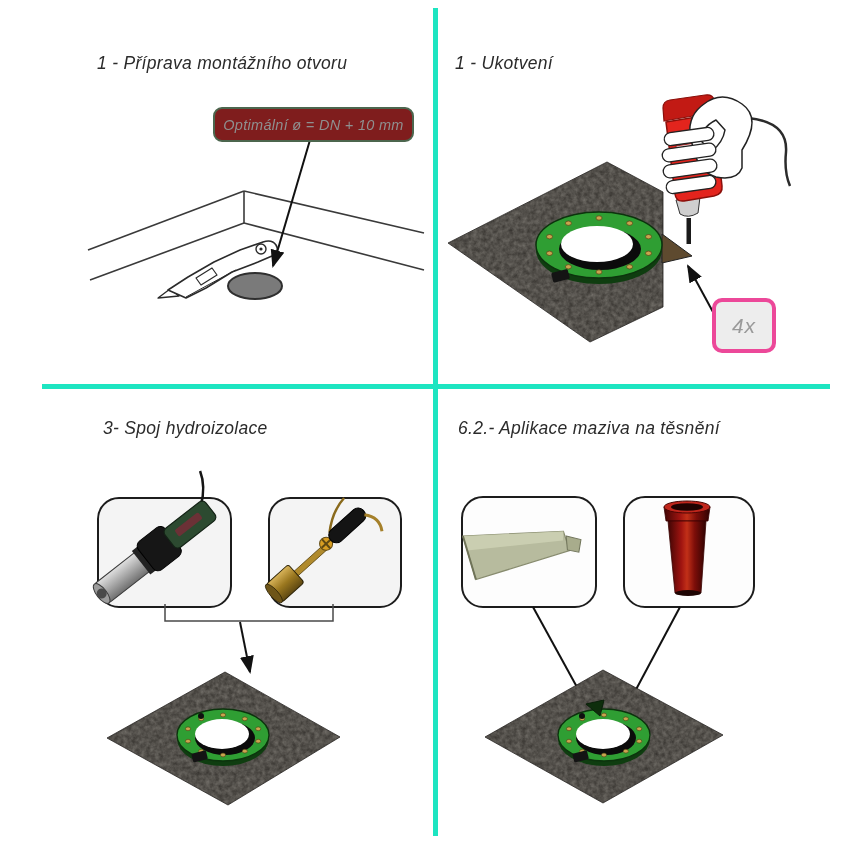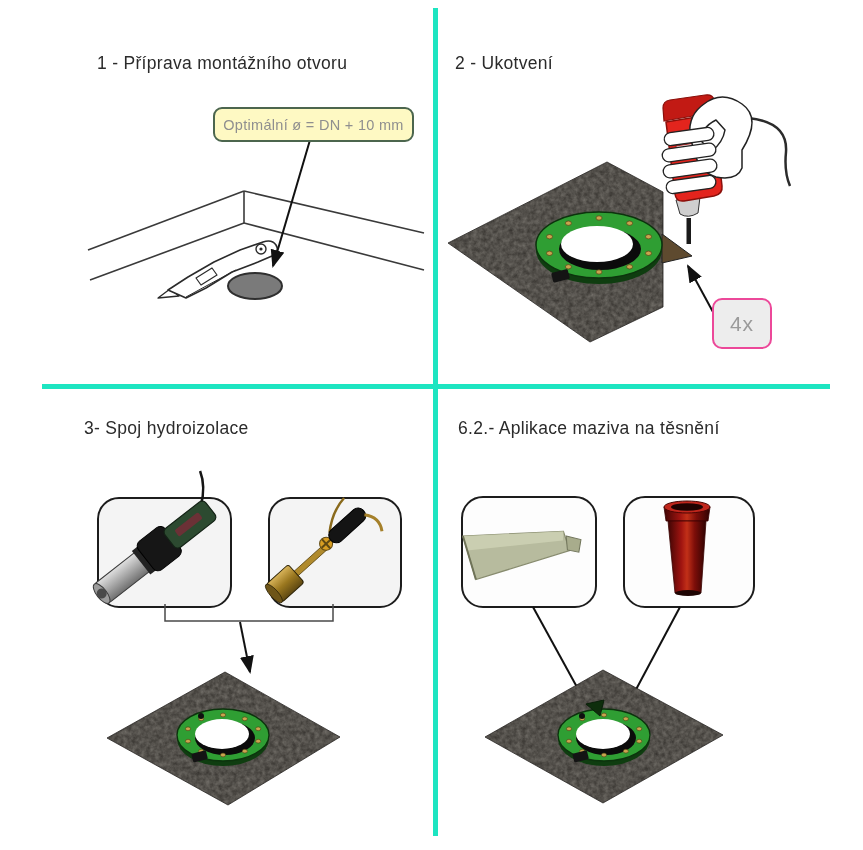--- a/index.html
+++ b/index.html
@@ -3,44 +3,44 @@
 <meta charset="utf-8">
 <style>
   html,body{margin:0;padding:0;background:#fff;}
   #sheet{position:relative;width:863px;height:850px;background:#ffffff;overflow:hidden;
          font-family:"Liberation Sans", sans-serif;}
   .divider{position:absolute;background:#1de5c1;}
   #div-v{left:433px;top:8px;width:5px;height:828px;}
   #div-h{left:42px;top:384px;width:788px;height:5px;}
   .title{position:absolute;font-size:17.5px;color:#2b2b2b;letter-spacing:.3px;white-space:nowrap;}
   .callout{position:absolute;left:213px;top:107px;width:197px;height:31px;border:2px solid #4c664e;
-           border-radius:9px;background:#fef9c3;display:flex;align-items:center;justify-content:center;
+           border-radius:9px;background:#7f1d1d;display:flex;align-items:center;justify-content:center;
            font-size:14.5px;color:#8f8f8f;letter-spacing:.3px;}
-  .count-box{position:absolute;left:712px;top:298px;width:56px;height:47px;border:2px solid #ec4899;
+  .count-box{position:absolute;left:712px;top:298px;width:56px;height:47px;border:4px solid #ec4899;
            border-radius:10px;background:#ededed;display:flex;align-items:center;justify-content:center;
            font-size:21px;color:#9a9a9a;letter-spacing:1px;}
   .tool-box{position:absolute;border:2.5px solid #1c1c1c;border-radius:22px;background:#f4f4f4;}
   #tb1{left:97px;top:497px;width:131px;height:107px;}
   #tb2{left:268px;top:497px;width:130px;height:107px;}
   #tb3{left:461px;top:496px;width:132px;height:108px;background:#fdfdfd;}
   #tb4{left:623px;top:496px;width:128px;height:108px;background:#fdfdfd;}
   #art{position:absolute;left:0;top:0;z-index:2;}
-  .txt{z-index:3;}
+  .txt{z-index:3;font-style:italic;}
 </style>
 </head>
 <body>
 
 <div id="sheet">
 
   <div id="div-v" class="divider"></div>
   <div id="div-h" class="divider"></div>
 
   <div class="title txt" style="left:97px;top:53px;position:absolute">1 - Příprava montážního otvoru</div>
-  <div class="title txt" style="left:455px;top:53px;position:absolute">2 - Ukotvení</div>
-  <div class="title txt" style="left:84px;top:418px;position:absolute">3- Spoj hydroizolace</div>
+  <div class="title txt" style="left:455px;top:53px;position:absolute">1 - Ukotvení</div>
+  <div class="title txt" style="left:103px;top:418px;position:absolute">3- Spoj hydroizolace</div>
   <div class="title txt" style="left:458px;top:418px;position:absolute">6.2.- Aplikace maziva na těsnění</div>
 
   <div class="callout txt">
     <span>Optimální ø = DN + 10 mm</span>
   </div>
 
   <div class="count-box txt">
     <span>4x</span>
   </div>
 

